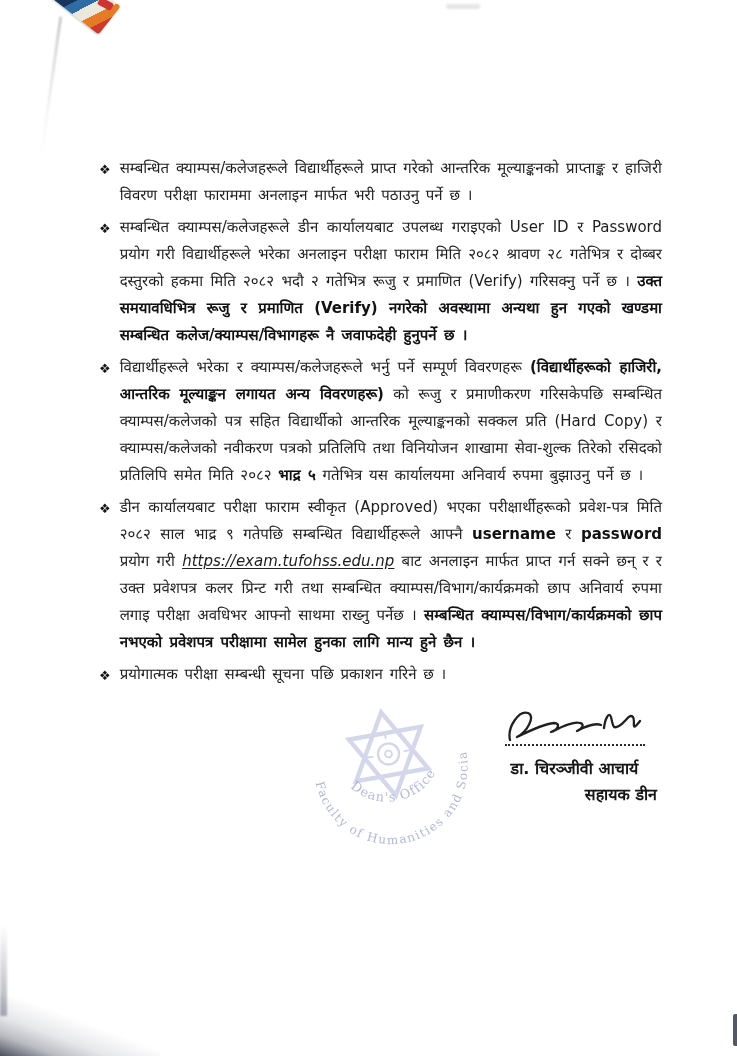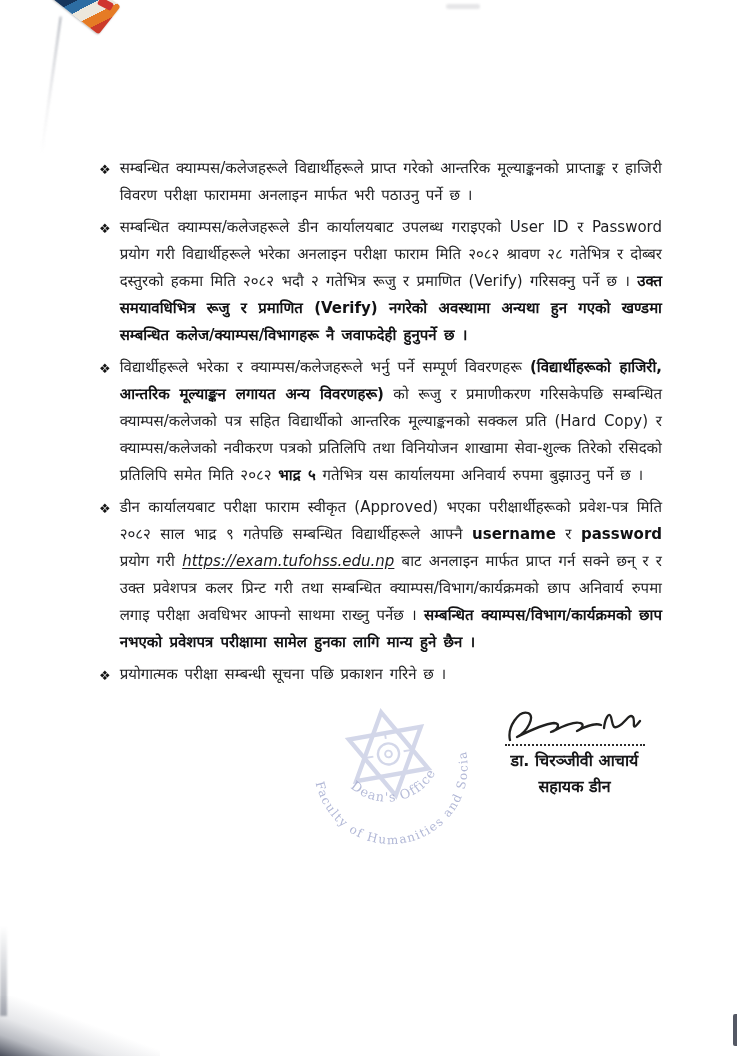--- a/index.html
+++ b/index.html
@@ -66,22 +66,22 @@
   }
   .txt .b{font-weight:bold;color:#121214;}
   .txt .u{text-decoration:underline;text-underline-offset:2px;font-style:italic;}
 
   
   .sign-block{position:absolute;right:80px;top:702px;width:165px;text-align:center;}
   .sign-svg{display:block;margin:0 auto -6px auto;}
   .dots{
     width:140px;margin:0 auto;border-bottom:2.5px dotted #2a2a2a;height:2px;
   }
-  .sign-name{font-size:16px;font-weight:600;margin-top:3px;white-space:nowrap;color:#161618;}
-  .sign-title{font-size:16px;font-weight:600;margin-top:4px;color:#161618;}
+  .sign-name{font-size:16px;font-weight:600;margin-top:11px;white-space:nowrap;color:#161618;}
+  .sign-title{font-size:16px;font-weight:600;margin-top:4px;color:#161618;text-align:right;}
 
   
   .stamp{
     position:absolute;left:297px;top:697px;width:192px;height:165px;
     transform:rotate(-10deg);opacity:.85;
   }
 </style>
 </head>
 <body>
 

